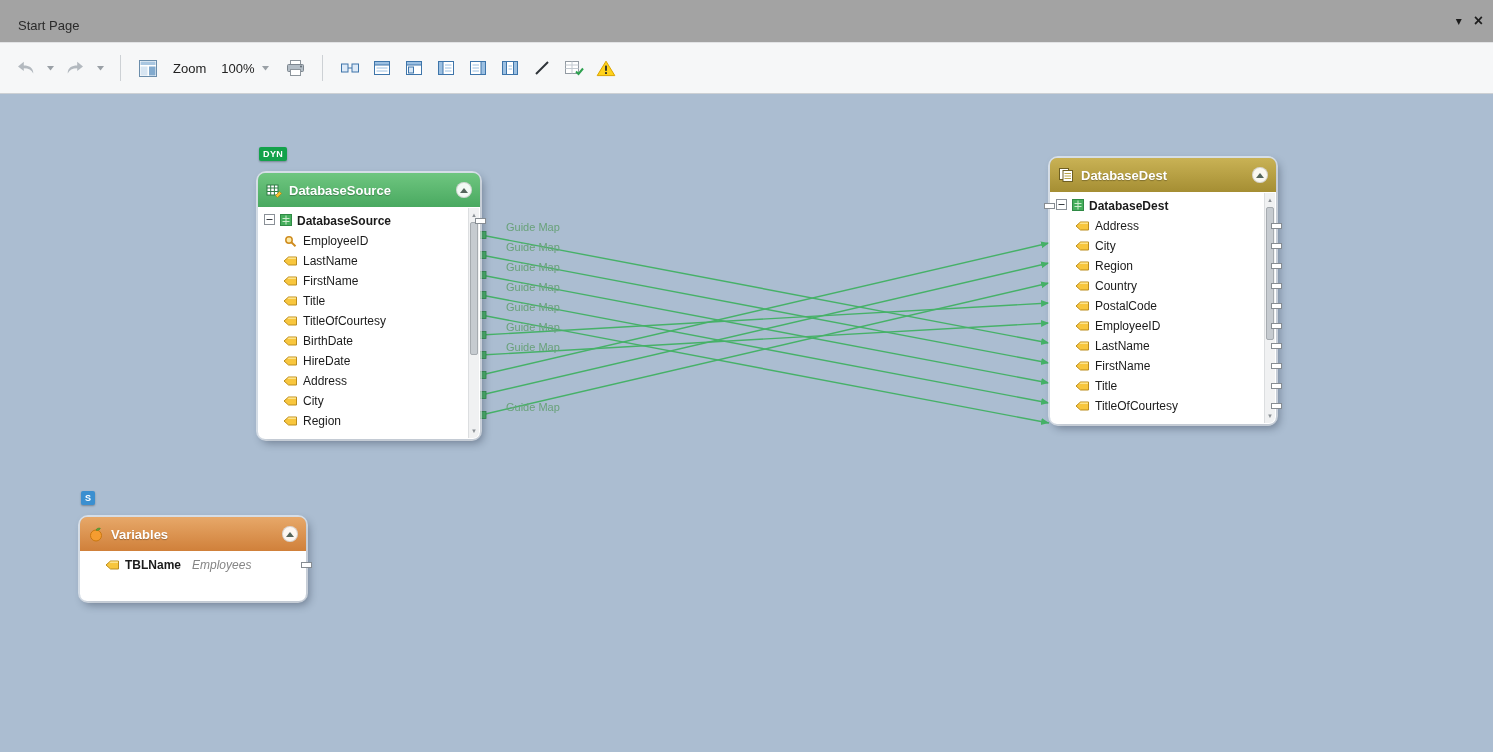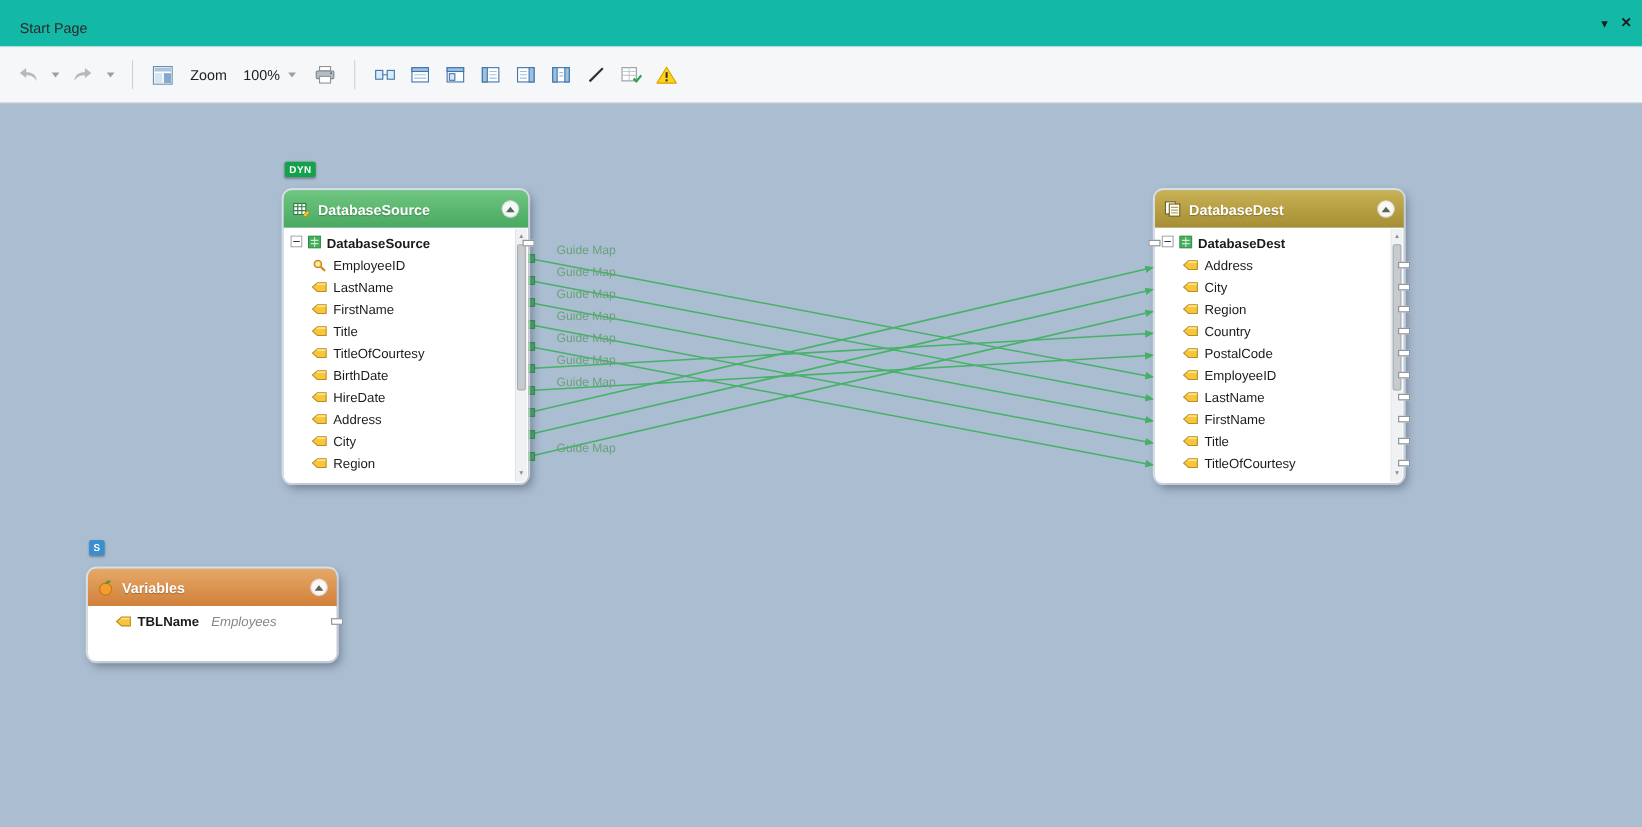--- a/index.html
+++ b/index.html
@@ -1,21 +1,21 @@
 <!DOCTYPE html>
 <html><head>
 <meta charset="utf-8">
 <style>
   * { margin:0; padding:0; box-sizing:border-box; }
   html,body { width:1493px; height:752px; }
   body { font-family:"Liberation Sans", sans-serif; overflow:hidden; background:#abbdd1; }
   .app { position:relative; width:1493px; height:752px; display:flex; flex-direction:column; }
 
   
-  .tabbar { position:relative; height:42px; background:#14b8a6; display:flex; align-items:flex-end; flex:0 0 auto; }
+  .tabbar { position:relative; height:42px; background:#a3a3a3; display:flex; align-items:flex-end; flex:0 0 auto; }
   .tabs { display:flex; height:34px; }
   .tab { display:flex; align-items:center; padding:0 18px; font-size:13px; color:#2b2b2b; white-space:nowrap; cursor:default; }
   .tab.active { background:#2d6da6; color:#fff; }
   .tabbar-controls { position:absolute; right:10px; top:0; height:42px; display:flex; align-items:center; gap:12px; color:#1d1d1d; }
   .wc { font-size:12px; line-height:1; cursor:default; }
   .wc.close { font-size:16px; font-weight:bold; }
 
   
   .toolbar { height:52px; background:#f6f7f8; border-top:1px solid #e2e3e5; border-bottom:1px solid #ccd0d4;
              display:flex; align-items:center; padding:0 12px; gap:5px; flex:0 0 auto; }
@@ -387,21 +387,21 @@
               <span class="fname">Region</span>
             </div>
           </div>
           <div class="vscroll" style="top:35px;height:230px">
             <span class="sb-arrow up">▲</span>
             <div class="sb-thumb" style="top:14px;height:58%"></div>
             <span class="sb-arrow down">▼</span>
           </div>
           <div class="stub right" style="top:45px"></div>
         </div>
-        <div class="node" style="left: 1050px; top: 79px; width: 226px; height: 266px;">
+        <div class="node" style="left: 1050px; top: 64px; width: 226px; height: 266px;">
           <div class="node-header" style="background:linear-gradient(180deg,#c9b255,#a58e33)">
             <span class="node-icon">
               <svg width="16" height="16" viewBox="0 0 16 16">
                 <rect x="1.5" y="1.5" width="9" height="11" fill="#fff" stroke="#6e5f22"></rect>
                 <rect x="5" y="3.5" width="9.5" height="11" fill="#fff" stroke="#6e5f22"></rect>
                 <line x1="6.5" y1="6.5" x2="13" y2="6.5" stroke="#b9a448"></line>
                 <line x1="6.5" y1="9" x2="13" y2="9" stroke="#b9a448"></line>
                 <line x1="6.5" y1="11.5" x2="13" y2="11.5" stroke="#b9a448"></line>
               </svg>
             </span>

